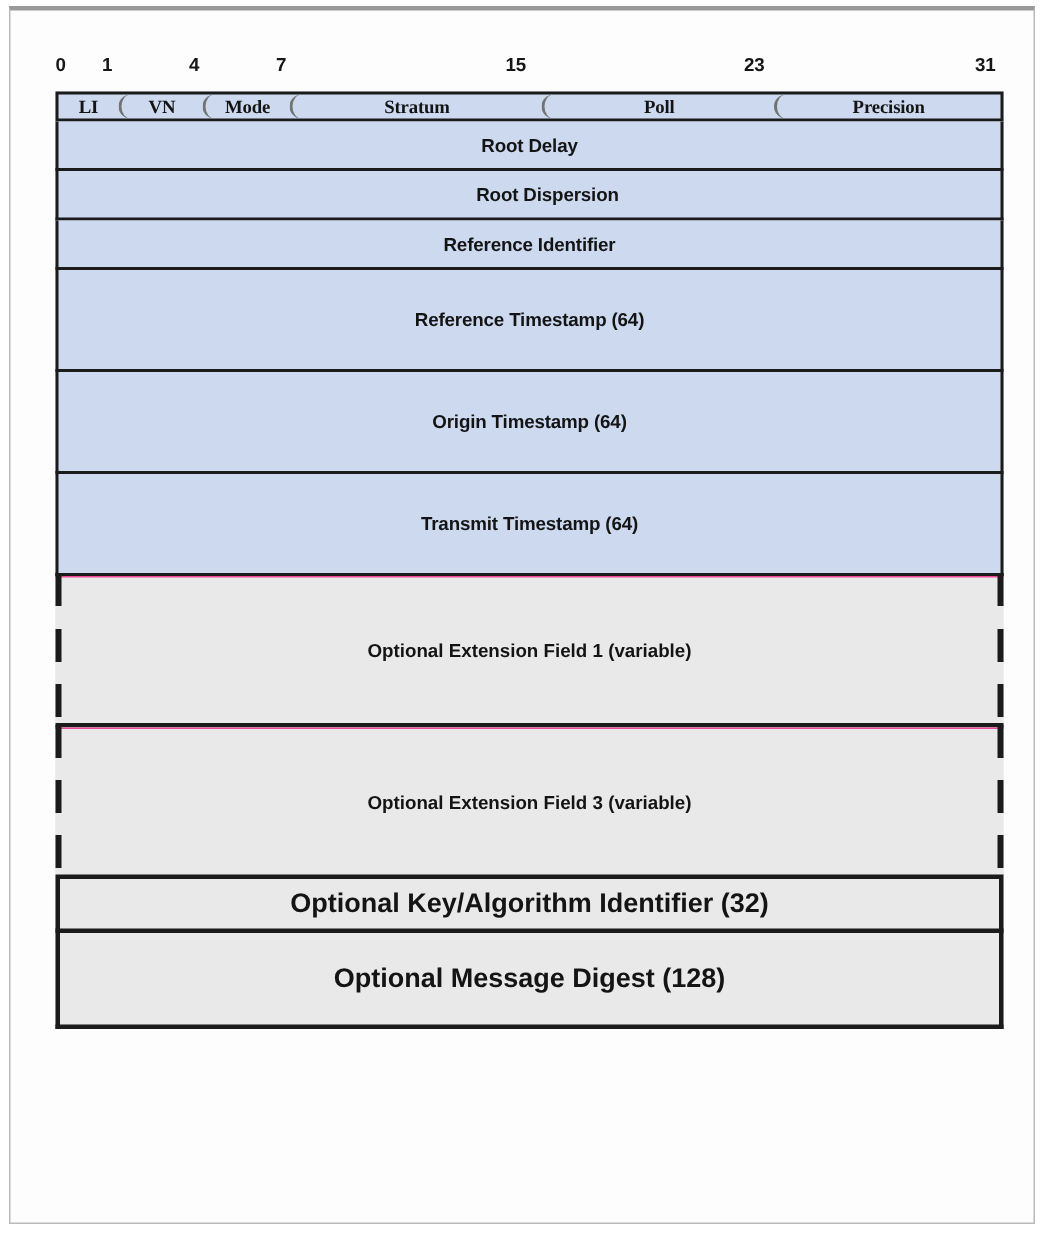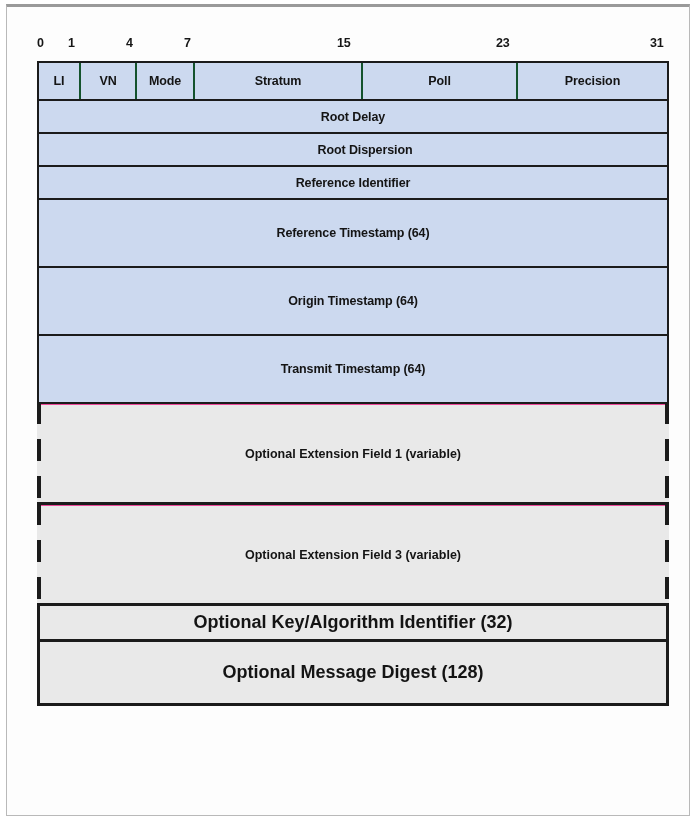--- a/index.html
+++ b/index.html
@@ -78,25 +78,26 @@
     align-items: center;
     justify-content: center;
     box-sizing: border-box;
     font-size: 12.5px;
     font-weight: bold;
     color: #141414;
     letter-spacing: -0.1px;
     text-align: center;
   }
   .cell + .cell {
-    border-left: 2px solid #14532d;
-  }
-
-  
-  .r-head { height: 40px; }
+    border-left: 2px solid #737373;
+    border-radius: 13px;
+  }
+
+  
+  .r-head { height: 20px; font-family: Liberation Serif, serif; }
   .r-32   { height: 33px; }
   .r-64   { height: 68px; }
 
   
   .opt-region {
     width: 632px;
     background: #e9e9e9;
     box-sizing: border-box;
   }
 

